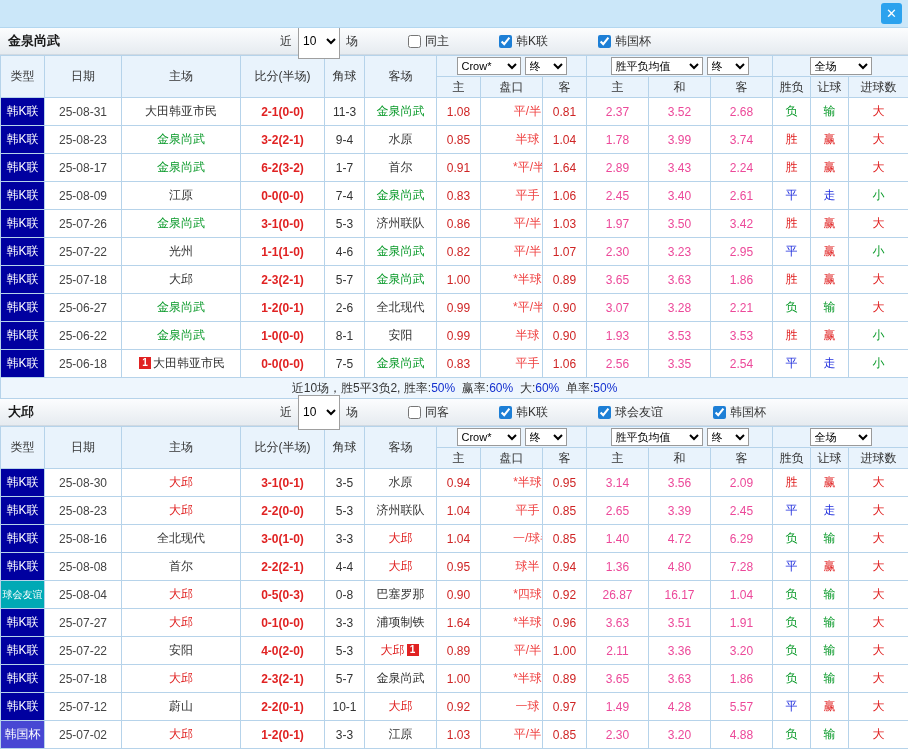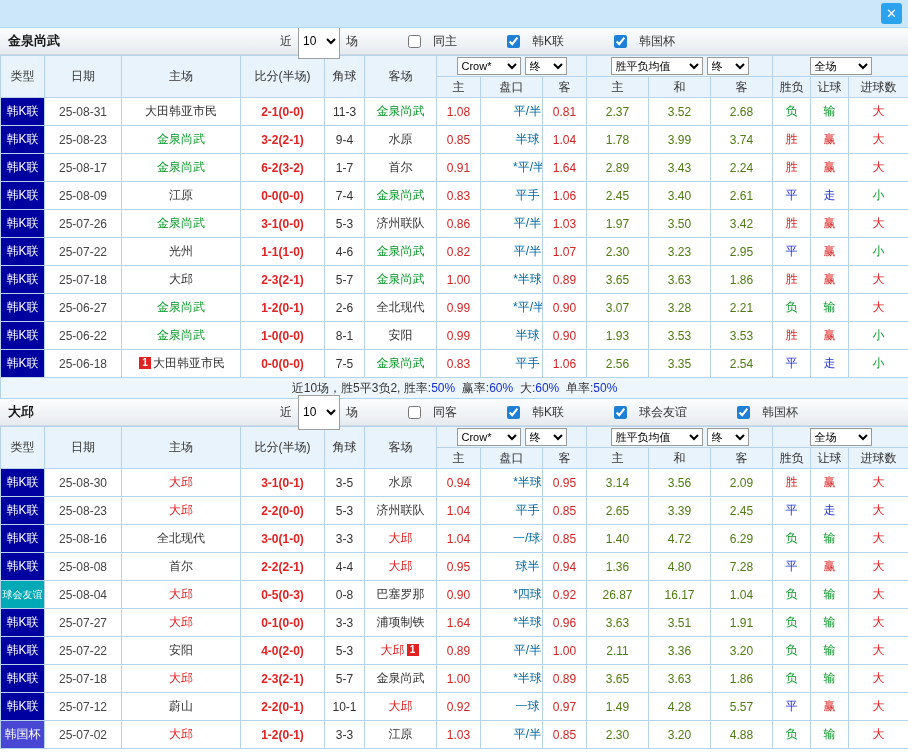--- a/index.html
+++ b/index.html
@@ -26,38 +26,38 @@
   }
   
   .team-bar {
     height: 27px; background: linear-gradient(#fcfdfe, #e6ebf0);
     border-bottom: 1px solid #d0d9e2; display: flex; align-items: center;
     padding: 0 8px; font-size: 12px; color: #333;
   }
   .team-name { font-size: 13px; font-weight: bold; color: #1a1a1a; width: 272px; flex: none; }
   .controls { display: inline-flex; align-items: center; gap: 6px; }
   .controls select { height: 35px; font-size: 12px; border: 1px solid #9f9f9f; background: #fff; }
-  .cb { display: inline-flex; align-items: center; gap: 12px; cursor: pointer; padding-left: 44px; }
+  .cb { display: inline-flex; align-items: center; gap: 4px; cursor: pointer; padding-left: 44px; }
   .cb input { width: 13px; height: 13px; margin: 0; accent-color: #1d7fd6; }
   
   table { border-collapse: collapse; table-layout: fixed; width: 908px; }
   th, td {
     border: 1px solid #b6d3ea; text-align: center; font-size: 12px;
     overflow: hidden; white-space: nowrap; padding: 0;
   }
   thead th { background: #e9f3fc; font-weight: normal; color: #333; height: 21px; }
   thead select { height: 18px; font-size: 11px; border: 1px solid #9a9a9a; background: #fff; margin: 0 2px; vertical-align: middle; }
   tbody td { height: 28px; background: #fff; }
   td.type { color: #fff; }
   td.dt { color: #444; }
   td.score { color: #e02222; font-weight: bold; }
   td.corner { color: #333; }
   td.odd { color: #cf2525; }
-  td.hcp { color: #0369a1; padding-left: 32px; }
-  td.avg { color: #4d7c0f; }
+  td.hcp { color: #ef4444; padding-left: 32px; }
+  td.avg { color: #ec4899; }
   td.team { color: #333; cursor: pointer; }
   .badge {
     display: inline-block; background: #e02222; color: #fff; font-size: 10px;
     font-weight: bold; width: 12px; height: 12px; line-height: 12px;
     text-align: center; vertical-align: 1px; margin: 0 2px;
   }
   td.summary { height: 21px; background: #eef6fd; color: #333; }
   .st-l { color: #333; margin-top: 40px; }
   .st-v { color: #1430cf; }
 </style>

